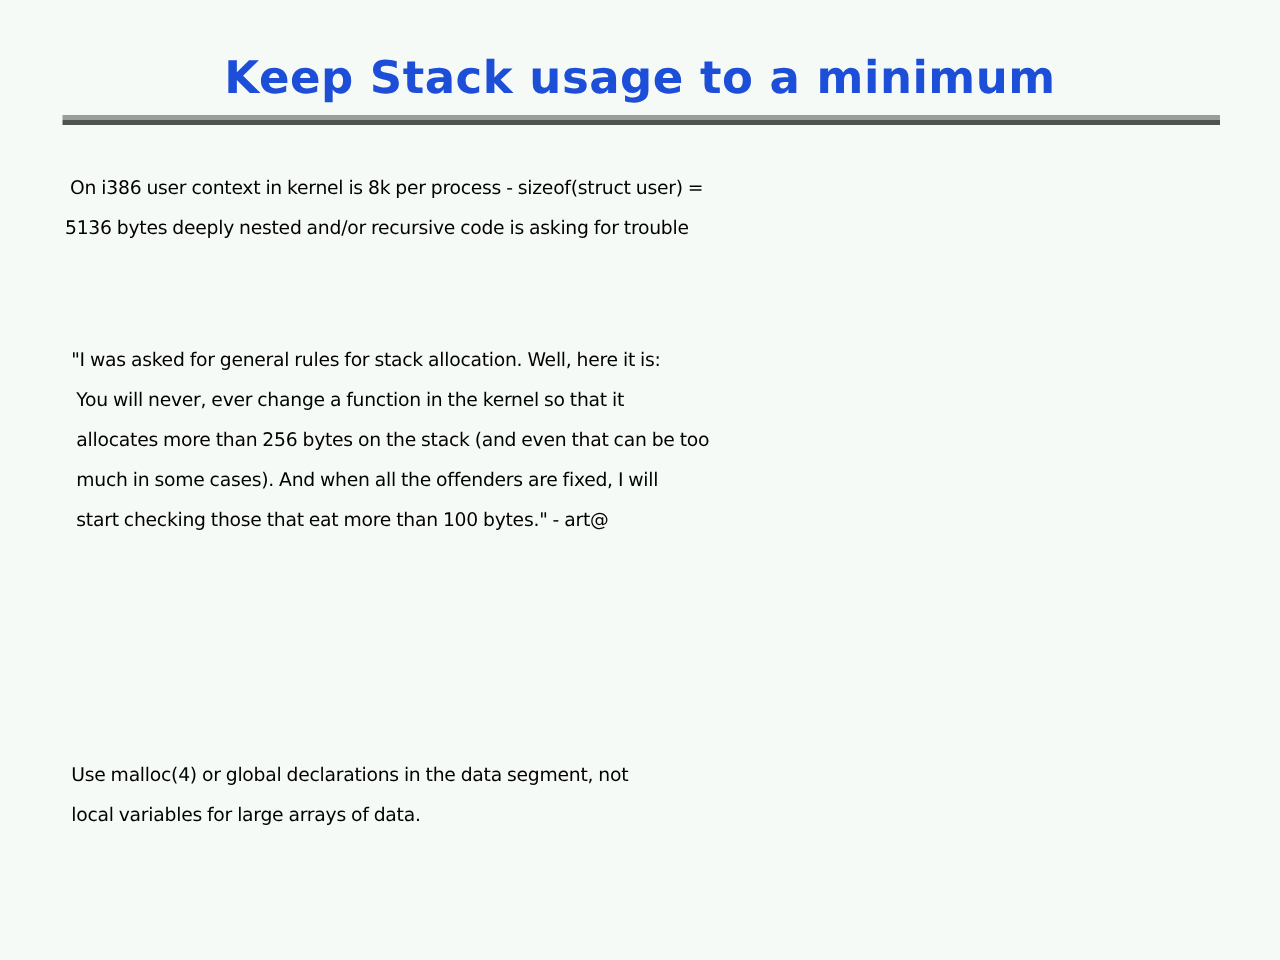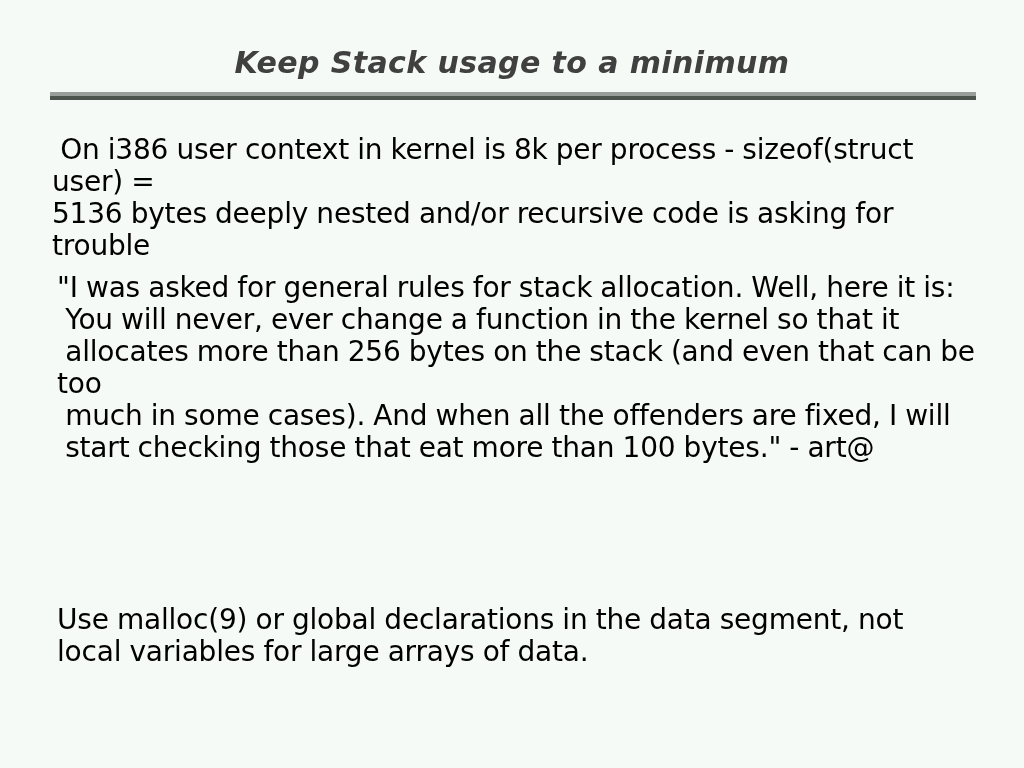--- a/index.html
+++ b/index.html
@@ -30,26 +30,25 @@
     top: 44px;
     width: 1024px;
     text-align: center;
   }
   .slide-title {
     display: inline-block;
     margin: 0;
     padding: 0;
     font-family: "DejaVu Sans", sans-serif;
     font-weight: bold;
-    font-size: 30px;
+    font-size: 36px;
     line-height: 38px;
     letter-spacing: 0.4px;
-    color: #404040;
+    color: #1d4ed8;
     white-space: pre;
-    font-style: italic;
   }
 
   
   .title-rule {
     position: absolute;
     left: 50px;
     top: 92px;
     width: 926px;
     height: 8px;
   }
@@ -70,21 +69,21 @@
     background: #4d544d;
   }
 
   
   .body-block {
     position: absolute;
     margin: 0;
     padding: 0;
     color: #000000;
     font-family: "DejaVu Sans", sans-serif;
-    font-size: 28px;
+    font-size: 15px;
     line-height: 32px;
     white-space: pre-wrap;
     word-spacing: -0.5px;
     letter-spacing: -0.2px;
   }
 
   #block-intro {
     left: 52px;
     top: 134px;
     width: 930px;
@@ -122,16 +121,16 @@
   <p class="body-block" id="block-intro"> On i386 user context in kernel is 8k per process - sizeof(struct user) =
 5136 bytes deeply nested and/or recursive code is asking for trouble</p>
 
   <p class="body-block" id="block-quote">"I was asked for general rules for stack allocation. Well, here it is:
  You will never, ever change a function in the kernel so that it
  allocates more than 256 bytes on the stack (and even that can be too
  much in some cases). And when all the offenders are fixed, I will
  start checking those that eat more than 100 bytes." - art@</p>
 
 
-  <p class="body-block" id="block-advice">Use malloc(9) or global declarations in the data segment, not
+  <p class="body-block" id="block-advice">Use malloc(4) or global declarations in the data segment, not
 local variables for large arrays of data.</p>
 
 </div>
 
 </body></html>

